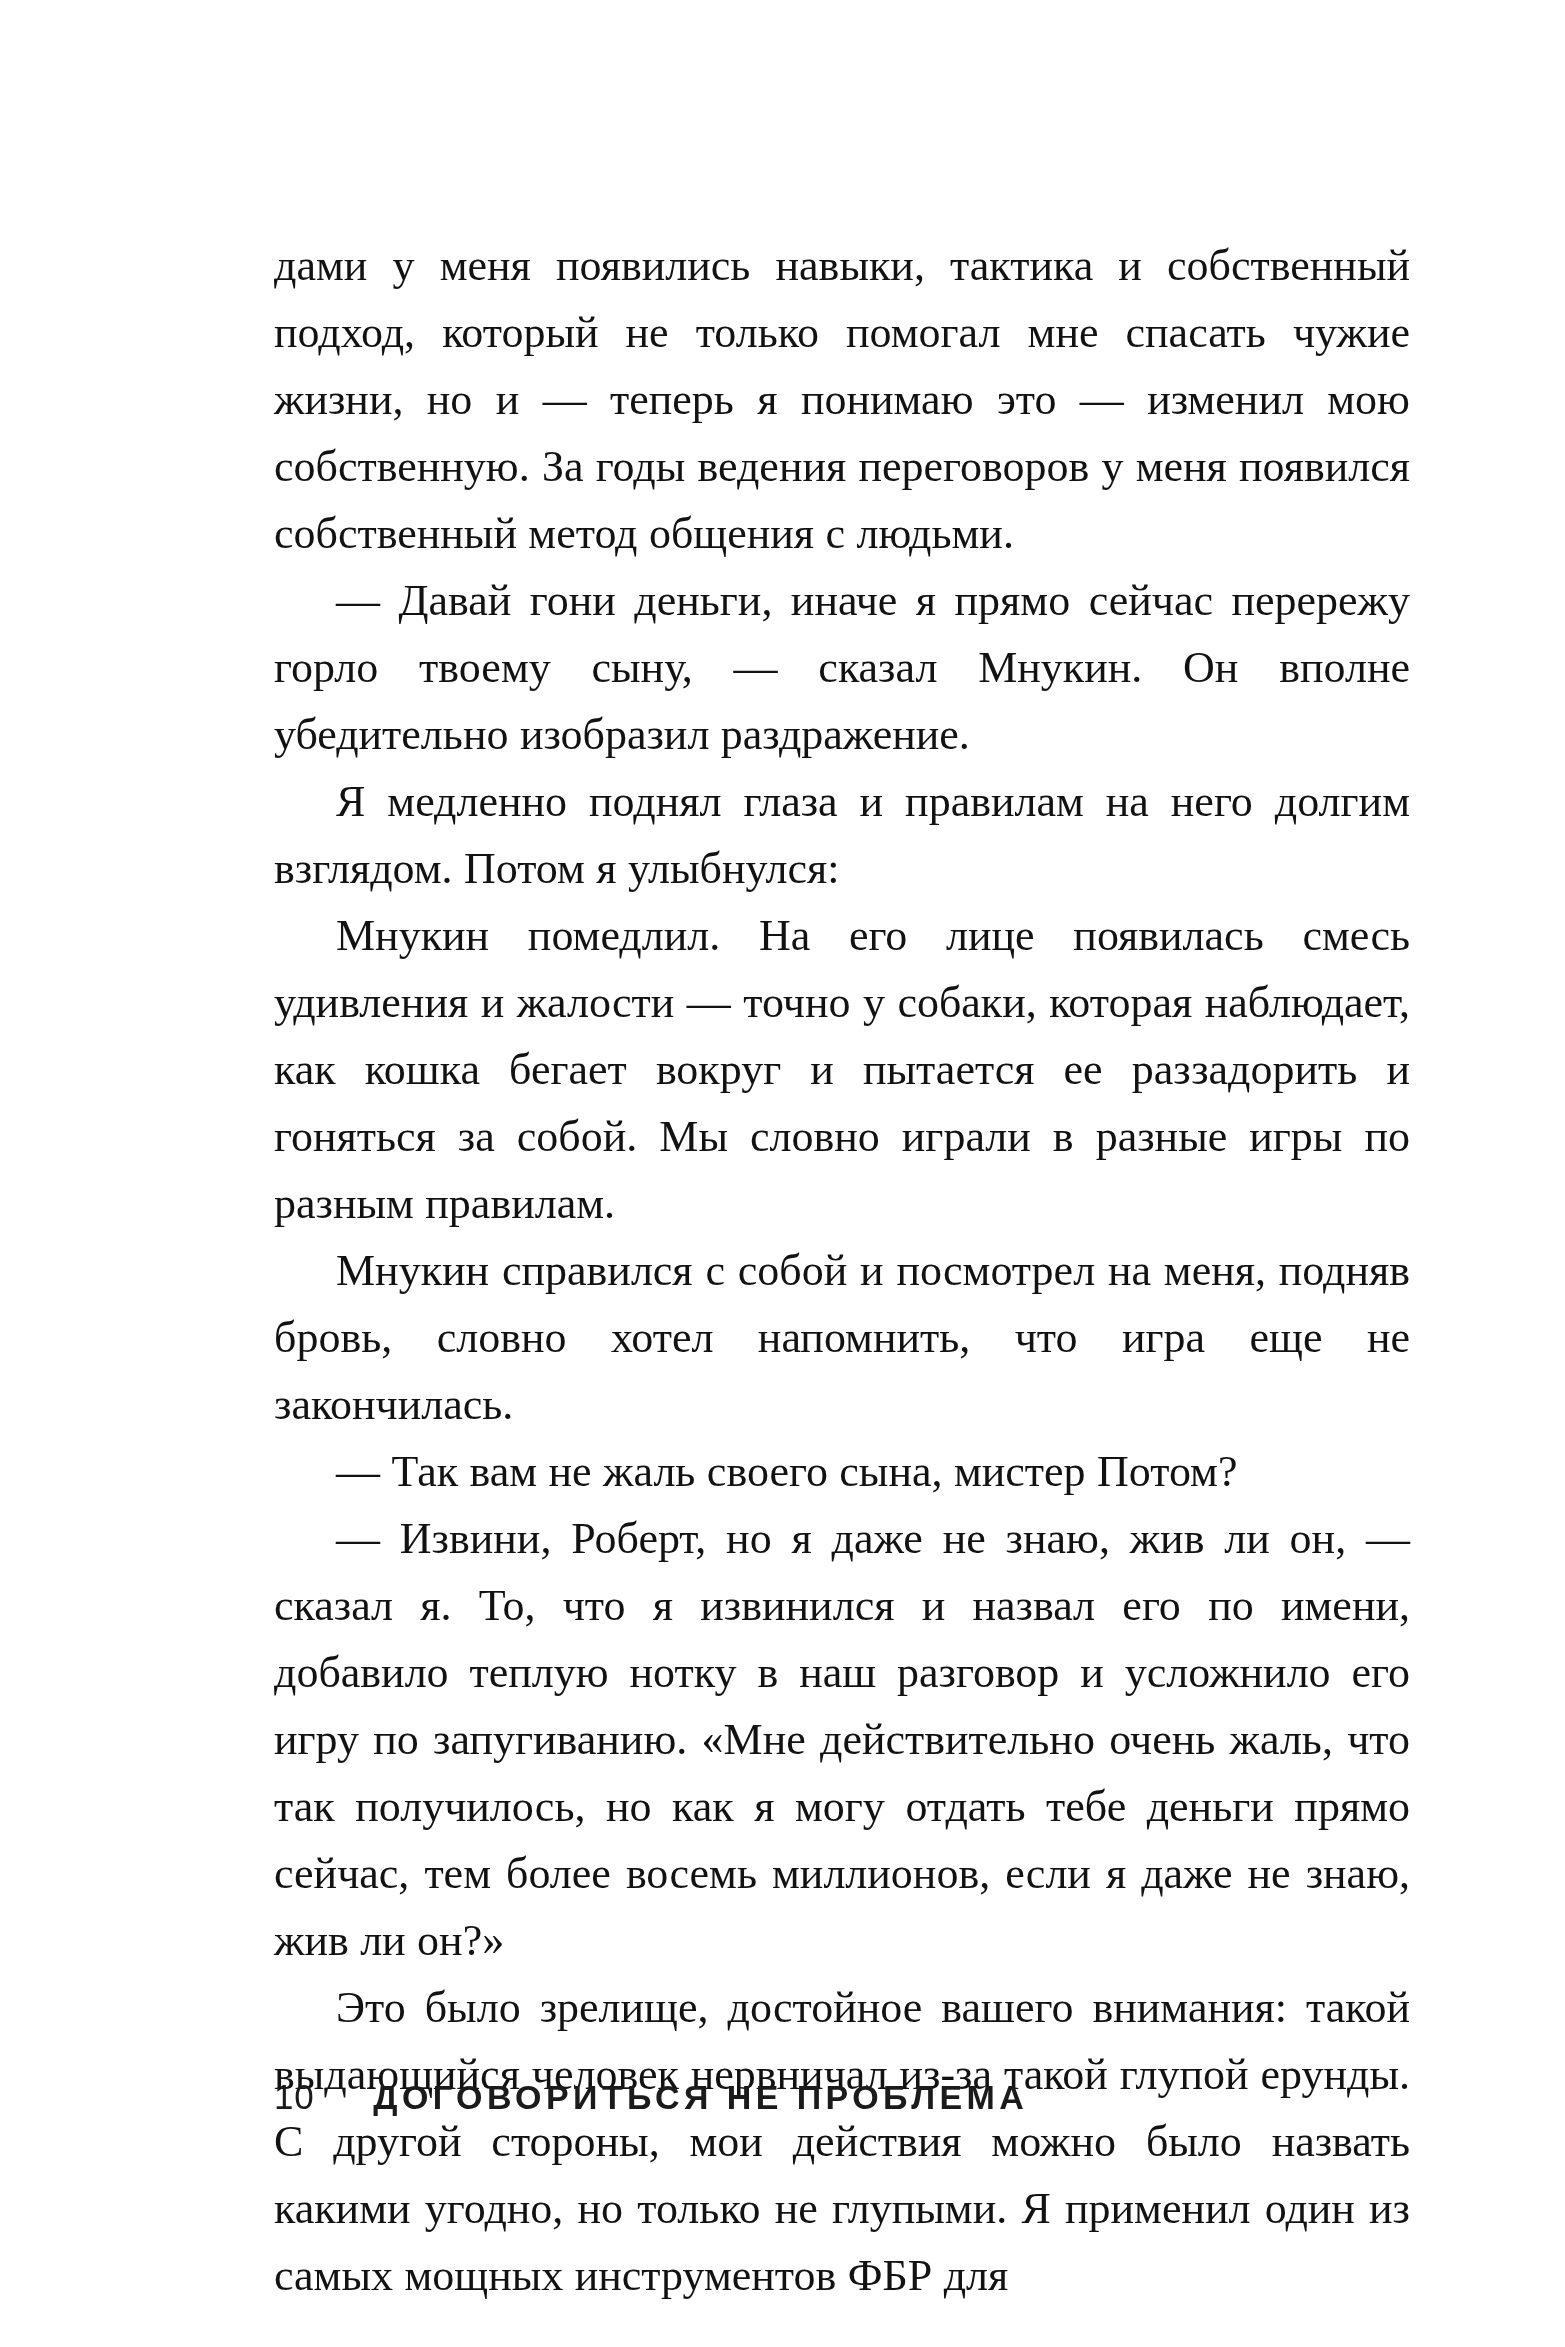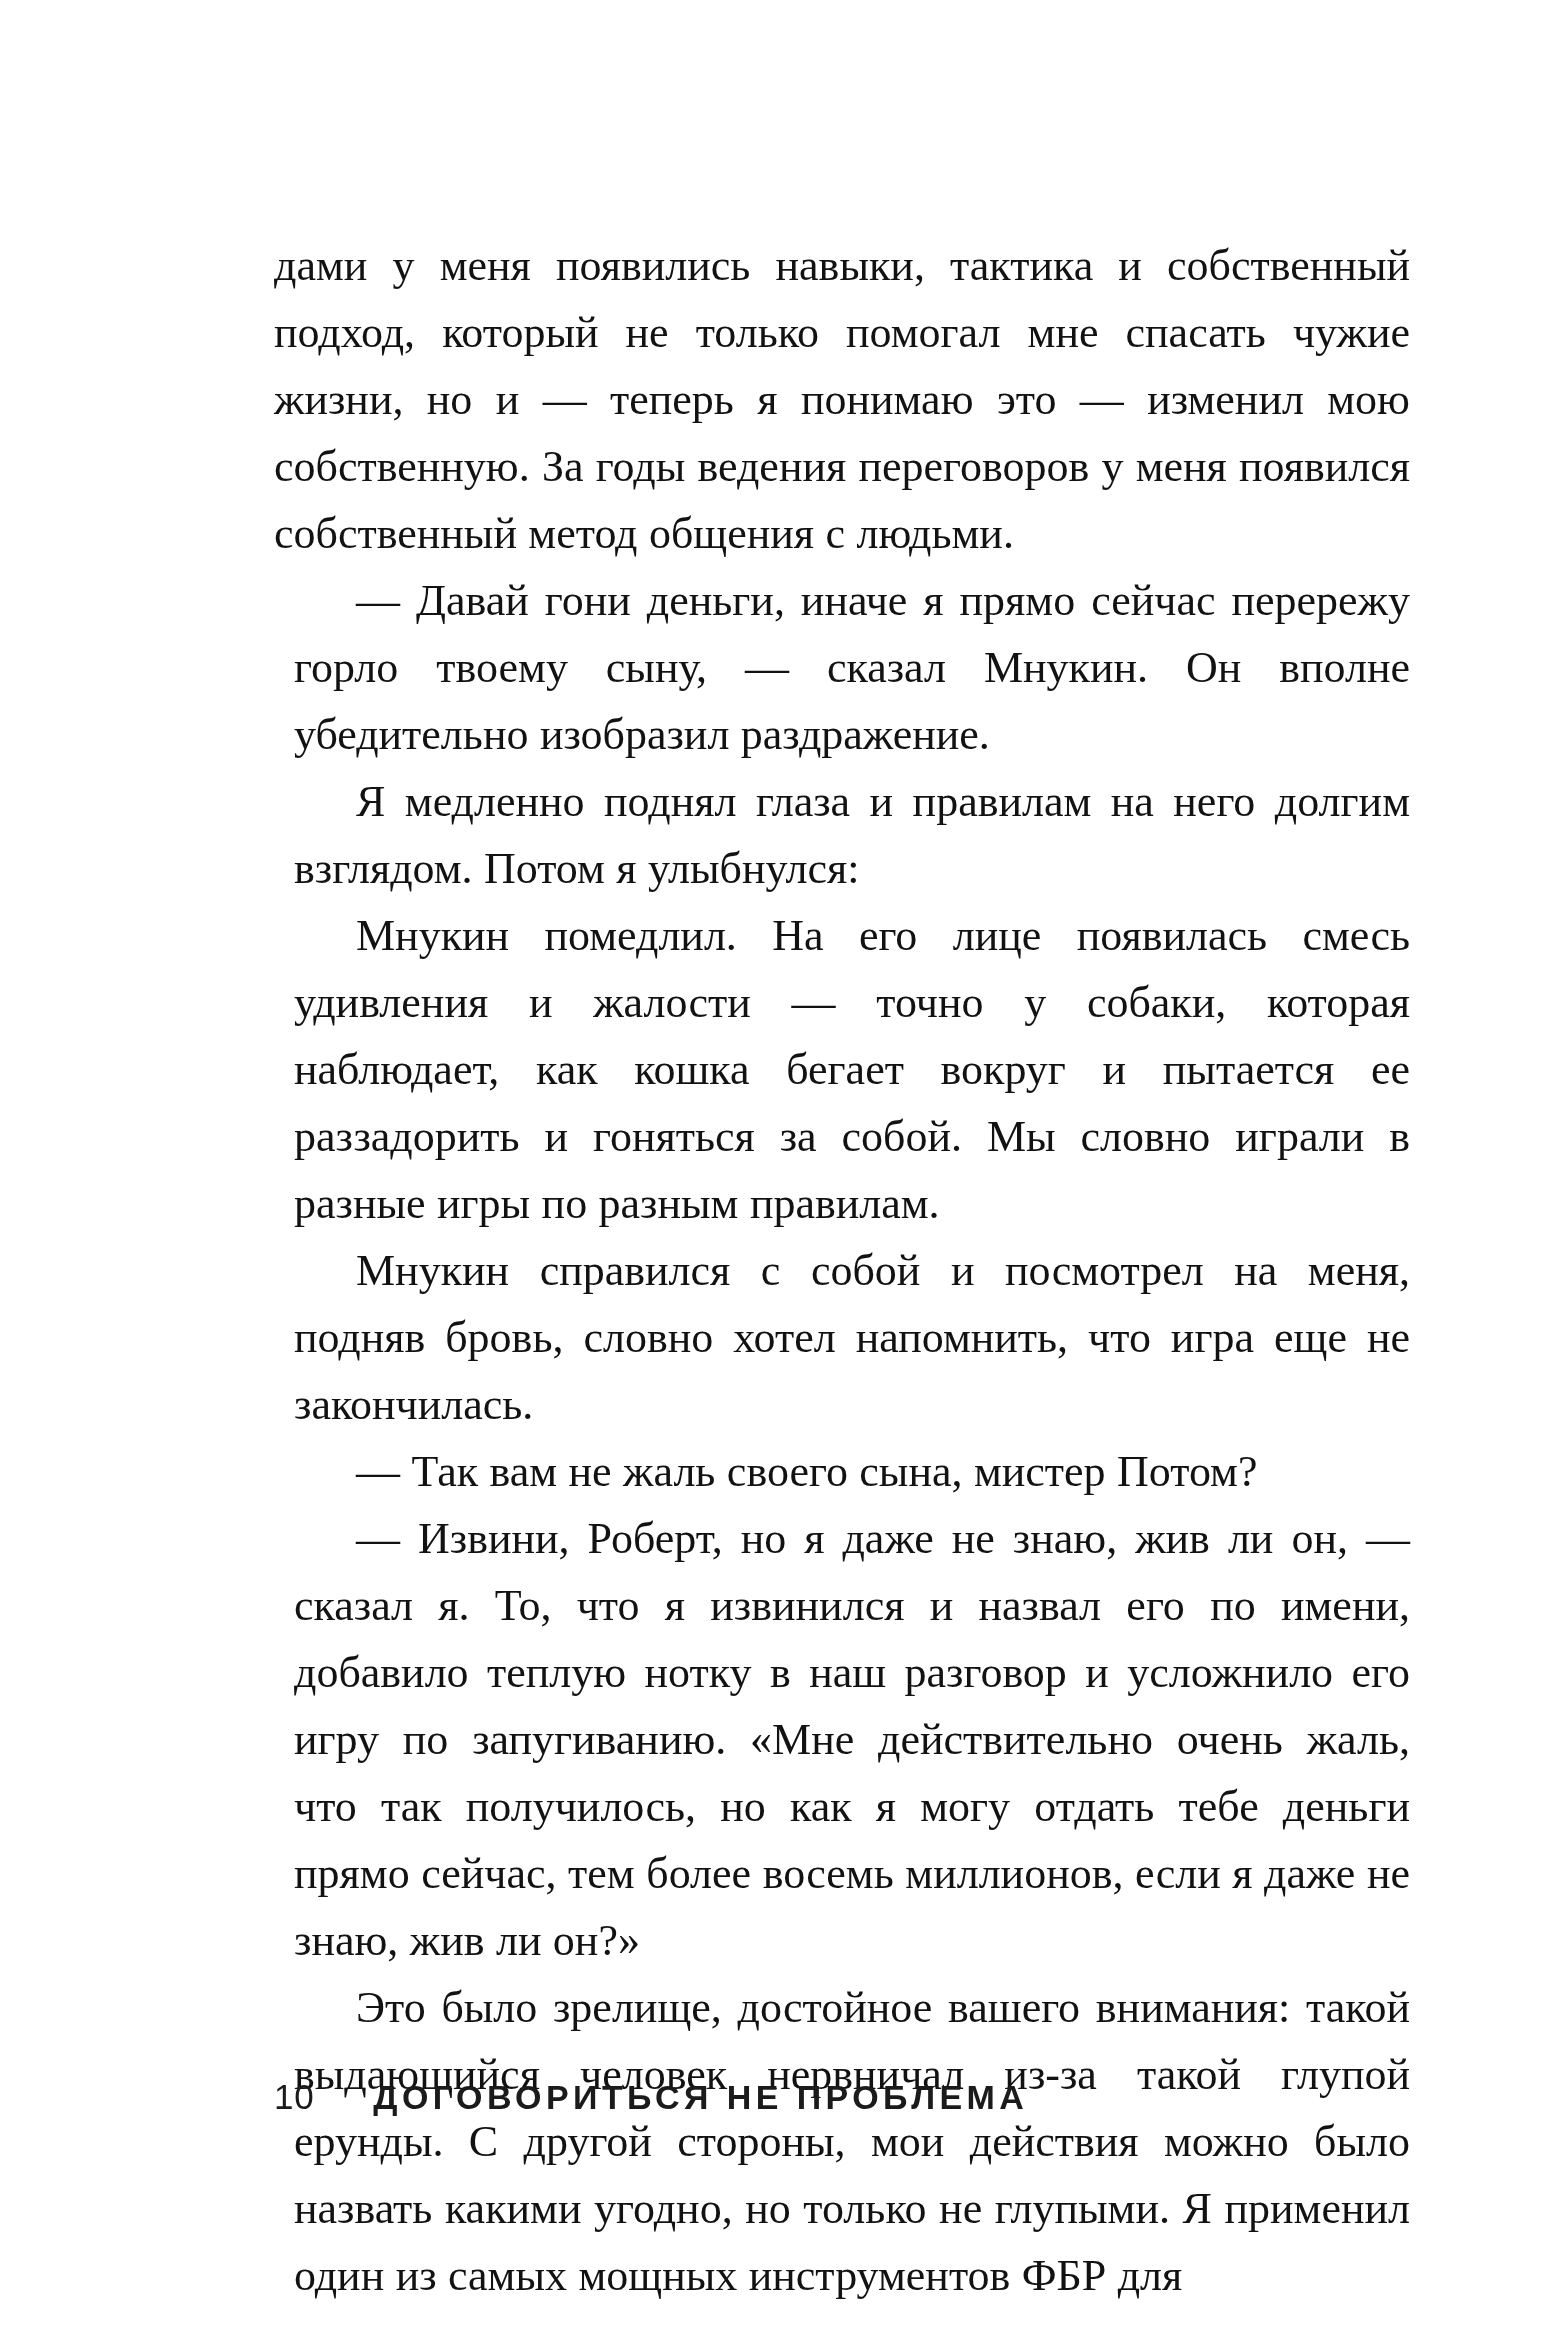--- a/index.html
+++ b/index.html
@@ -28,21 +28,20 @@
     line-height: 67px;
     color: #121212;
     text-align: justify;
     text-justify: inter-word;
     hyphens: manual;
     -webkit-hyphens: manual;
     word-spacing: 0.01em;
   }
   .para.indent {
     text-indent: 62px;
-    margin-left: 20px;
   }
   .para.cont {
     text-indent: 0;
   }
   .footer {
     position: absolute;
     left: 274px;
     top: 2077px;
     width: 1136px;
     display: flex;

